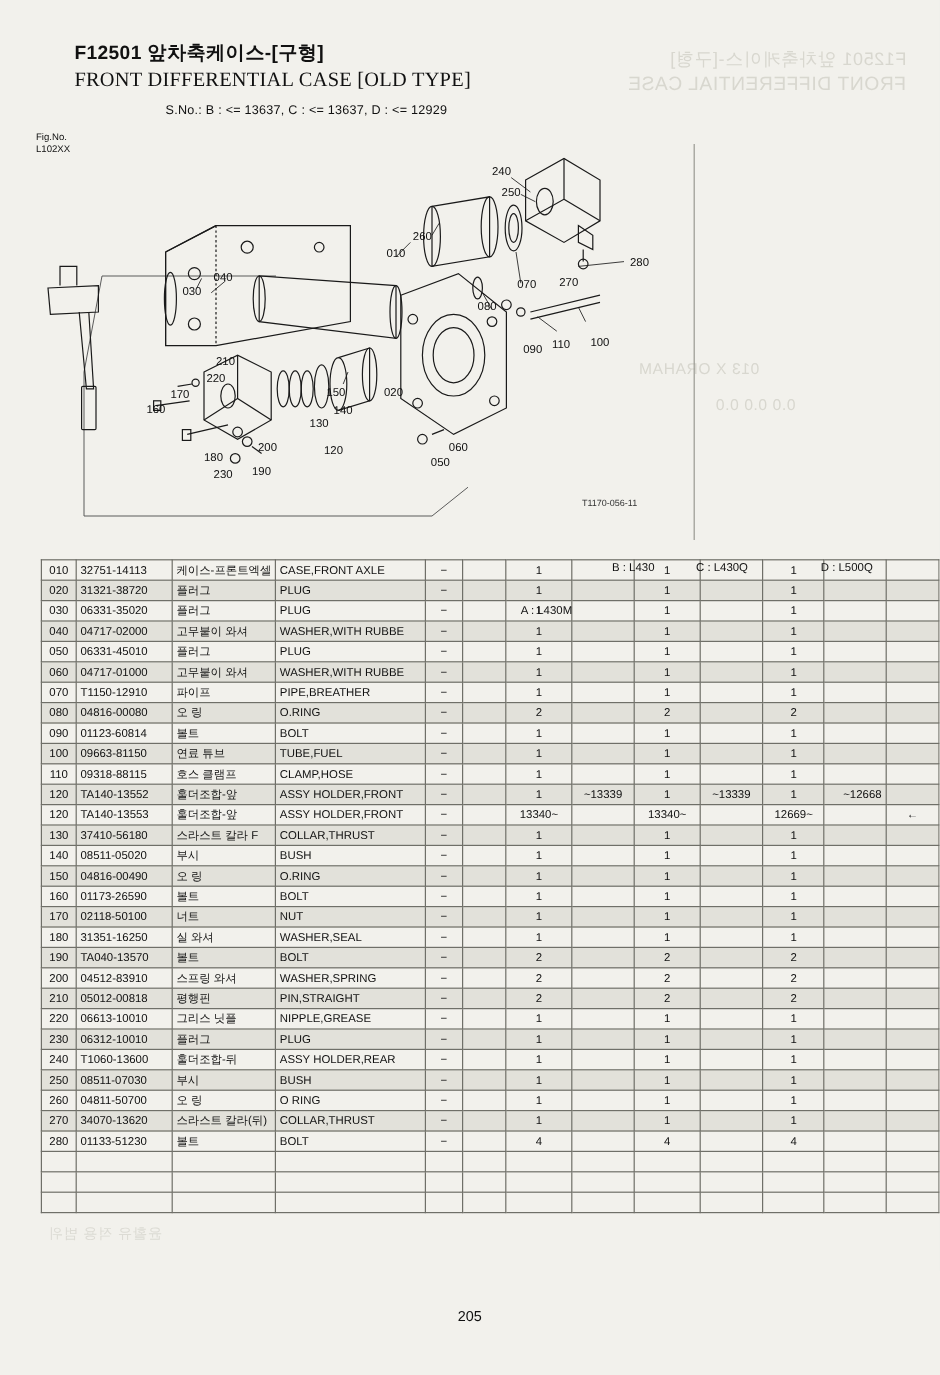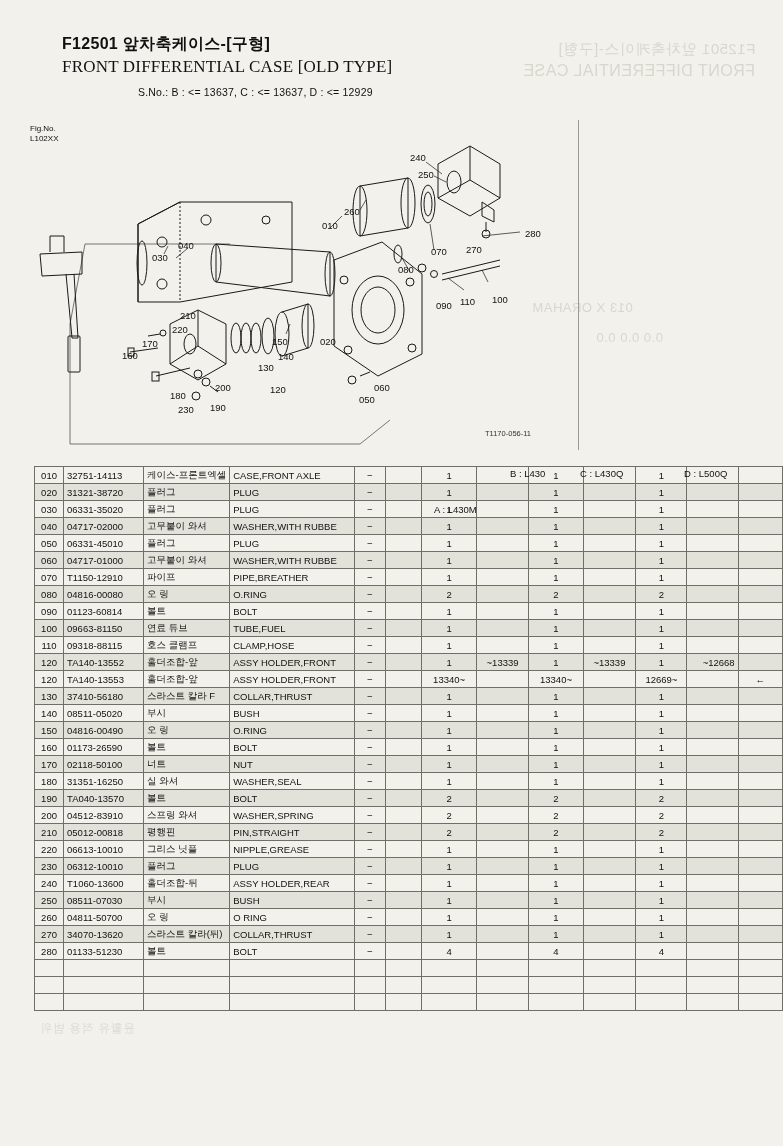--- a/index.html
+++ b/index.html
@@ -25,21 +25,21 @@
   .bleed.b3{right:150px;top:300px;font-size:13px;}
   .bleed.b4{right:120px;top:330px;font-size:13px;}
   .bleed.b5{left:40px;top:1020px;font-size:12px;color:#dcdbd4;}
 
   .title-wrap{position:absolute;left:62px;top:34px;}
   .title-kr{font-size:16px;font-weight:bold;letter-spacing:.3px;}
   .title-en{font-size:17px;font-family:"Liberation Serif",serif;letter-spacing:.2px;margin-top:2px;}
   .serial{position:absolute;left:138px;top:86px;font-size:10.5px;letter-spacing:.2px;}
 
   
-  .illus{position:absolute;left:30px;top:124px;width:560px;height:330px;}
+  .illus{position:absolute;left:30px;top:110px;width:560px;height:330px;}
   .illus svg{position:absolute;left:0;top:0;}
   .lbl{position:absolute;font-size:9.5px;color:#111;font-family:"Liberation Sans",sans-serif;}
   .figno{position:absolute;font-size:8px;line-height:10px;}
   .drawno{position:absolute;left:455px;top:305px;font-size:7.5px;color:#333;}
 
   
   .vdiv{position:absolute;left:578px;top:120px;width:0;height:330px;border-left:1px solid #9a9a92;}
 
   
   table.parts{
@@ -718,17 +718,18 @@
           <td class="c-b last">&nbsp;</td>
           <td class="c-b2 last">&nbsp;</td>
           <td class="c-c last">&nbsp;</td>
           <td class="c-c2 last">&nbsp;</td>
           <td class="c-d last">&nbsp;</td>
         </tr>
       </tbody>
   </table>
 
 
+  <div class="pageno">205</div>
 <div class="grp-hdr" style="left: 434px; margin-top: 36px;">A : L430M</div>
     <div class="grp-hdr" style="left: 510px;">B : L430</div>
     <div class="grp-hdr" style="left: 580px;">C : L430Q</div>
     <div class="grp-hdr" style="left: 684px;">D : L500Q</div>
   </div>
 
 </body></html>

